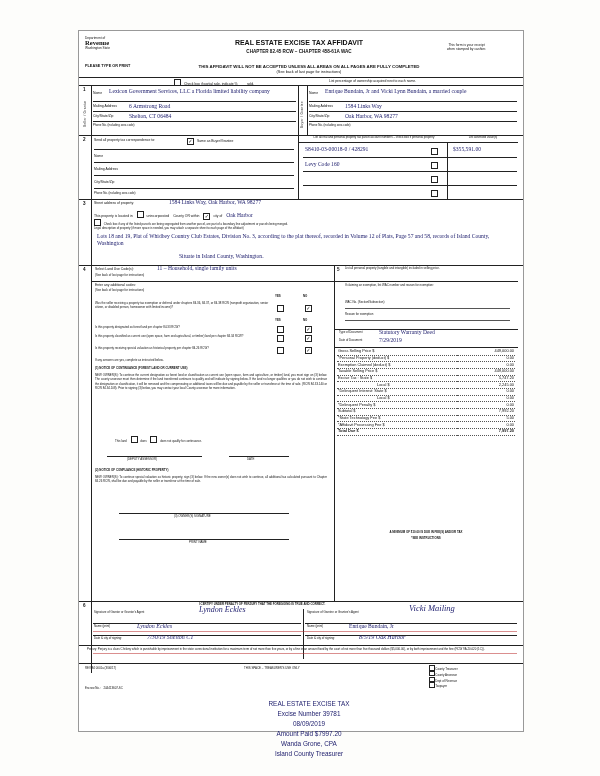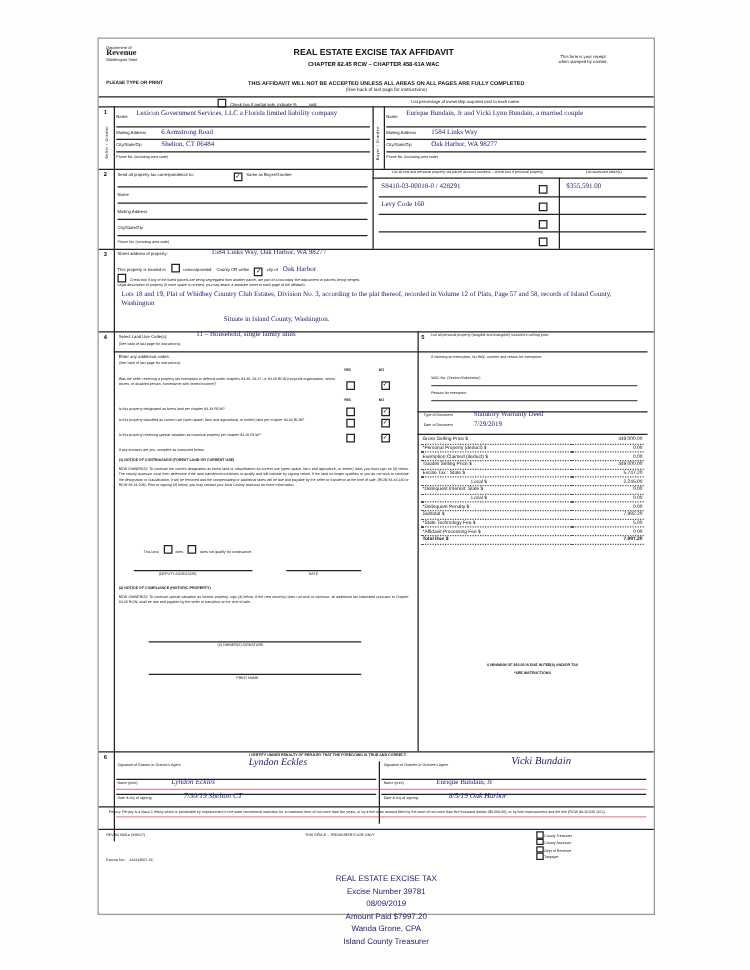--- a/index.html
+++ b/index.html
@@ -350,21 +350,21 @@
     <div class="vline" style="left:224px;top:578px;height:50px;"></div>
 
     <div class="abs xtiny bold" style="left:120px;top:572px;">I CERTIFY UNDER PENALTY OF PERJURY THAT THE FOREGOING IS TRUE AND CORRECT.</div>
 
     <div class="redline" style="left:14px;top:600px;width:424px;"></div>
     <div class="redline" style="left:14px;top:622px;width:424px;"></div>
 
     <div class="abs xtiny" style="left:15px;top:580px;">Signature of Grantor or Grantor's Agent</div>
     <div class="abs cursive" style="left:120px;top:574px;font-size:8px;">Lyndon Eckles</div>
     <div class="abs xtiny" style="left:228px;top:580px;">Signature of Grantee or Grantee's Agent</div>
-    <div class="abs cursive" style="left:330px;top:572px;font-size:8.5px;">Vicki Bundain</div>
+    <div class="abs cursive" style="left:330px;top:572px;font-size:8.5px;">Vicki Mailing</div>
 
     <div class="abs" style="left:14px;top:592px;width:208px;border-top:1px solid #222;"></div>
     <div class="abs" style="left:226px;top:592px;width:212px;border-top:1px solid #222;"></div>
 
     <div class="abs xtiny" style="left:15px;top:594px;">Name (print)</div>
     <div class="abs cursive" style="left:58px;top:592px;font-size:6px;">Lyndon Eckles</div>
     <div class="abs xtiny" style="left:228px;top:594px;">Name (print)</div>
     <div class="abs hand" style="left:270px;top:592px;">Enrique Bundain, Jr</div>
 
     <div class="abs" style="left:14px;top:604px;width:208px;border-top:1px solid #222;"></div>

